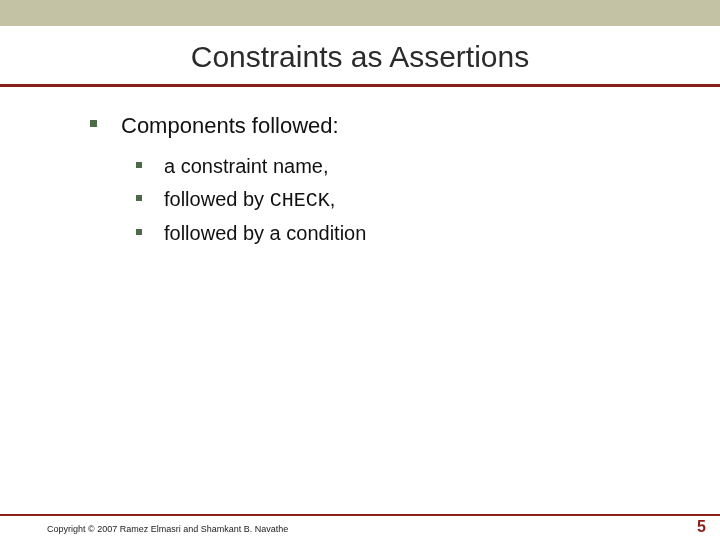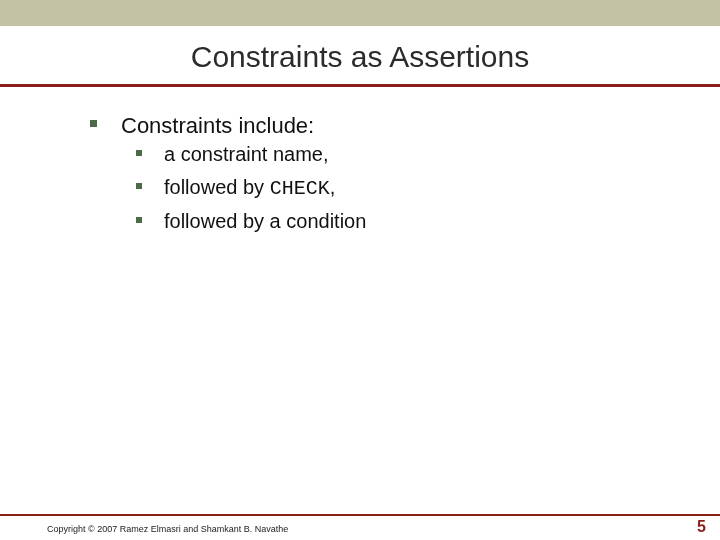--- a/index.html
+++ b/index.html
@@ -34,21 +34,21 @@
   .lvl2-wrap {
     padding-left: 62px;
     margin-top: 6px;
   }
   .lvl2-item {
     display: flex;
     align-items: flex-start;
   }
   .lvl3-wrap {
     padding-left: 108px;
-    margin-top: 0;
+    margin-top: 12px;
   }
   .lvl3-item {
     display: flex;
     align-items: flex-start;
     margin-bottom: 6px;
   }
   .sq {
     width: 8px;
     height: 8px;
     background: #4a6b45;
@@ -121,21 +121,21 @@
   <h1 class="title">Constraints as Assertions</h1>
 </div>
 
 <div class="content">
 
 
 
   <div class="lvl2-wrap">
     <div class="lvl2-item">
       <span class="sq sm"></span>
-      <span class="txt2">Constraints include:</span>
+      <span class="txt2">Components followed:</span>
     </div>
   </div>
 
   <div class="lvl3-wrap">
     <div class="lvl3-item">
       <span class="sq xs"></span>
       <span class="txt3">a constraint name,</span>
     </div>
     <div class="lvl3-item">
       <span class="sq xs"></span>

